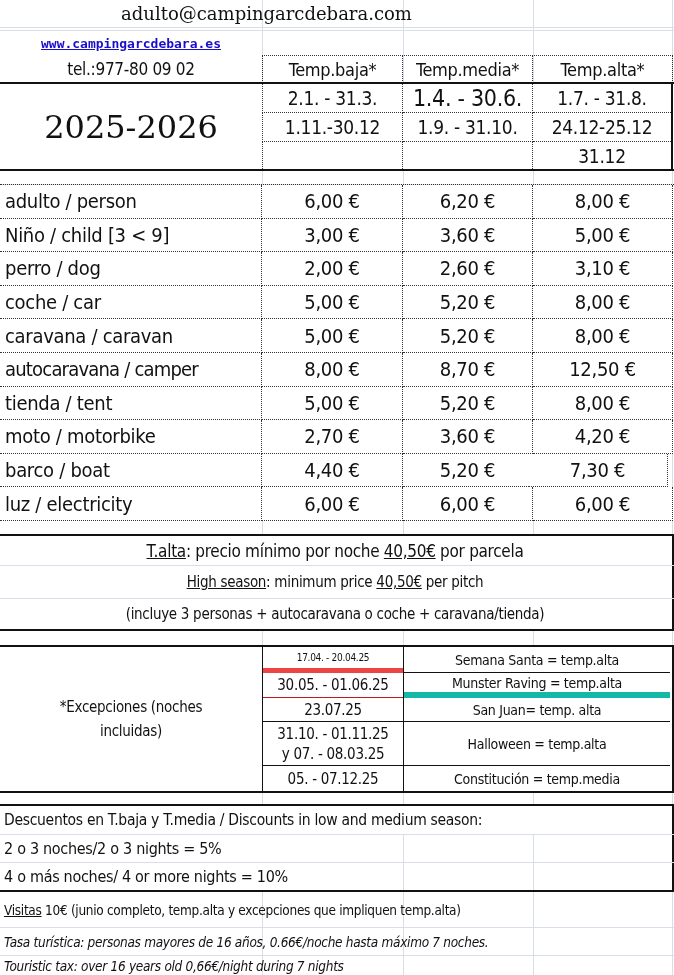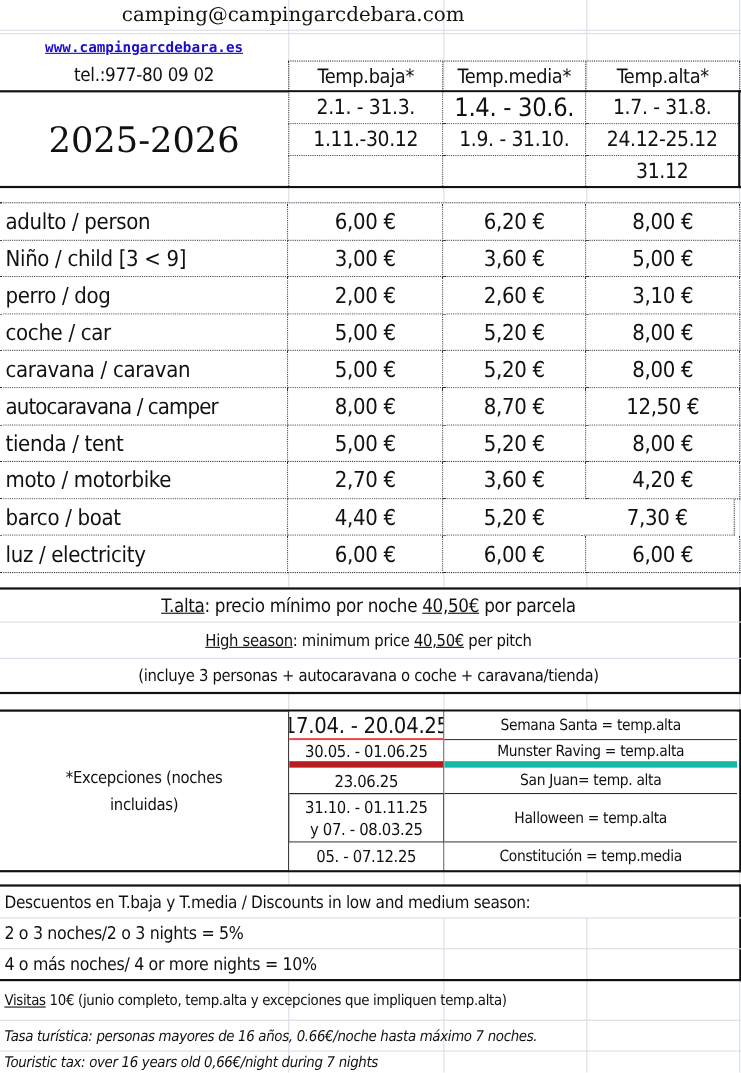--- a/index.html
+++ b/index.html
@@ -40,21 +40,21 @@
   <div class="gl-h" style="top:565px"></div>
   <div class="gl-h" style="top:598px"></div>
   <div class="gl-h" style="top:645px"></div>
   <div class="gl-h" style="top:805px"></div>
   <div class="gl-h" style="top:834px"></div>
   <div class="gl-h" style="top:862px"></div>
   <div class="gl-h" style="top:927px"></div>
   <div class="gl-h" style="top:955px"></div>
 </div>
 
-<div class="cell c serif" style="left:0;top:0;width:533px;height:27px;font-size:18px;background:transparent;">camping@campingarcdebara.com</div>
+<div class="cell c serif" style="left:0;top:0;width:533px;height:27px;font-size:18px;background:transparent;">adulto@campingarcdebara.com</div>
 
 <div class="cell c" style="left:0;top:31px;width:262px;height:24px;background:transparent;">
   <a class="link" href="#">www.campingarcdebara.es</a>
 </div>
 
 <div class="cell c hand" style="left:0;top:55px;width:262px;height:28px;font-size:17px;background:transparent;">tel.:977-80 09 02</div>
 
 <div class="abs" style="left:262px;top:55px;width:411px;height:28px;border-top:1px dotted #333;border-left:1px dotted #333;border-right:1px dotted #333;"></div>
 <div class="cell c hand dot-r" style="left:263px;top:56px;width:140px;height:27px;font-size:18px;background:transparent;">Temp.baja*</div>
 <div class="cell c hand dot-r" style="left:403px;top:56px;width:130px;height:27px;font-size:18px;background:transparent;">Temp.media*</div>
@@ -161,27 +161,27 @@
 </div>
 
 <div class="abs" style="left:0;top:645px;width:674px;height:148px;border-top:2px solid #111;border-bottom:2px solid #111;border-right:2px solid #111;background:#fff;">
   <div class="abs hand" style="left:0;top:0;width:262px;height:144px;display:flex;flex-direction:column;align-items:center;justify-content:center;font-size:15px;line-height:24px;">
     <span>*Excepciones (noches</span>
     <span>incluidas)</span>
   </div>
   <div class="thin-v" style="left:262px;top:0;height:144px;"></div>
   <div class="thin-v" style="left:403px;top:0;height:144px;"></div>
 
-  <div class="cell c hand" style="left:263px;top:0;width:140px;height:26px;font-size:20px;border-bottom:2px solid #ef4444;">17.04. - 20.04.25</div>
+  <div class="cell c hand" style="left:263px;top:0;width:140px;height:26px;font-size:10px;border-bottom:5px solid #ef4444;">17.04. - 20.04.25</div>
   <div class="cell c hand" style="left:404px;top:0;width:266px;height:26px;font-size:14px;border-bottom:1px solid #111;">Semana Santa = temp.alta</div>
 
-  <div class="cell c hand" style="left:263px;top:26px;width:140px;height:25px;font-size:15px;border-bottom:6px solid #b91c1c;">30.05. - 01.06.25</div>
+  <div class="cell c hand" style="left:263px;top:26px;width:140px;height:25px;font-size:15px;border-bottom:1px solid #b91c1c;">30.05. - 01.06.25</div>
   <div class="cell c hand" style="left:404px;top:26px;width:266px;height:25px;font-size:14px;border-bottom:6px solid #14b8a6;">Munster Raving = temp.alta</div>
 
-  <div class="cell c hand" style="left:263px;top:51px;width:140px;height:24px;font-size:15px;border-bottom:1px solid #111;">23.06.25</div>
+  <div class="cell c hand" style="left:263px;top:51px;width:140px;height:24px;font-size:15px;border-bottom:1px solid #111;">23.07.25</div>
   <div class="cell c hand" style="left:404px;top:51px;width:266px;height:24px;font-size:14px;border-bottom:1px solid #111;">San Juan= temp. alta</div>
 
   <div class="abs hand" style="left:263px;top:75px;width:140px;height:44px;font-size:15px;border-bottom:1px solid #111;display:flex;flex-direction:column;align-items:center;justify-content:center;line-height:20px;">
     <span>31.10. - 01.11.25</span>
     <span>y 07. - 08.03.25</span>
   </div>
   <div class="cell c hand" style="left:404px;top:75px;width:266px;height:44px;font-size:14px;border-bottom:1px solid #111;">Halloween = temp.alta</div>
 
   <div class="cell c hand" style="left:263px;top:119px;width:140px;height:25px;font-size:15px;">05. - 07.12.25</div>
   <div class="cell c hand" style="left:404px;top:119px;width:266px;height:25px;font-size:14px;">Constitución = temp.media</div>

